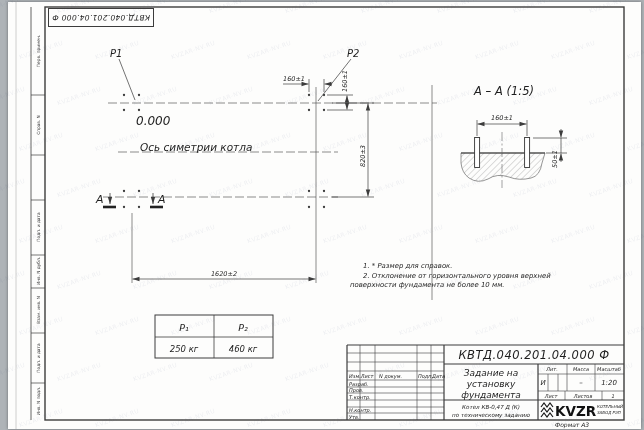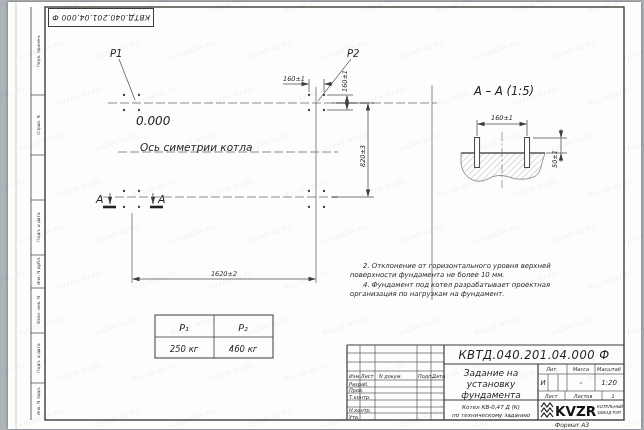--- a/index.html
+++ b/index.html
@@ -325,15 +325,15 @@
 
 <div class="strip-label" style="left:38px;top:51px">Перв. примен.</div>
 <div class="strip-label" style="left:38px;top:125px">Справ. N</div>
 <div class="strip-label" style="left:38px;top:227px">Подп. и дата</div>
 <div class="strip-label" style="left:38px;top:271px">Инв. N дубл.</div>
 <div class="strip-label" style="left:38px;top:310px">Взам. инв. N</div>
 <div class="strip-label" style="left:38px;top:358px">Подп. и дата</div>
 <div class="strip-label" style="left:38px;top:401px">Инв. N подл.</div>
 
 <div class="ov" id="notes">
+  <p>1. * Размер для справок.</p>
   <p>2. Отклонение от горизонтального уровня верхней поверхности фундамента не более 10 мм.</p>
-  <p>4. Фундамент под котел разрабатывает проектная организация по нагрузкам на фундамент.</p>
 </div>
 
 </body></html>

